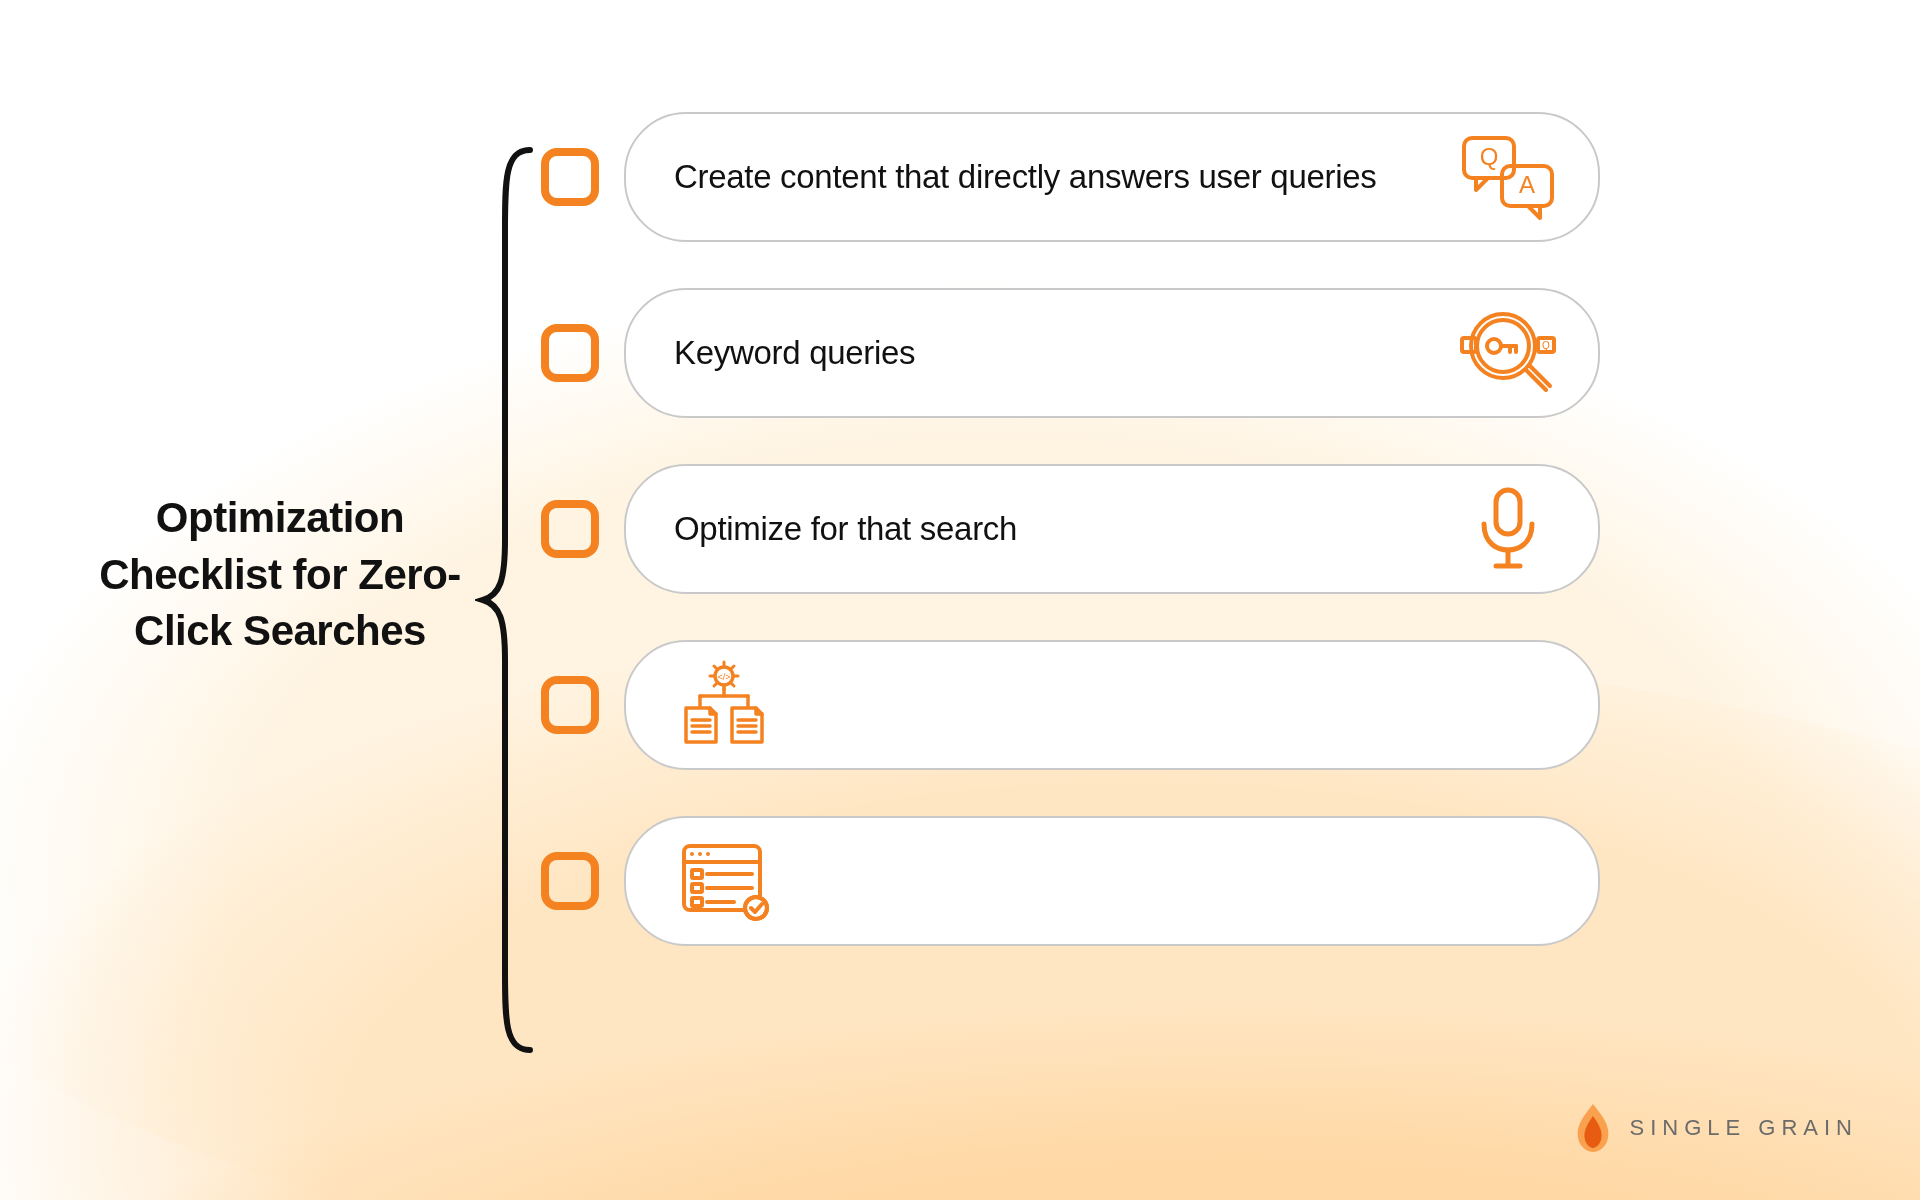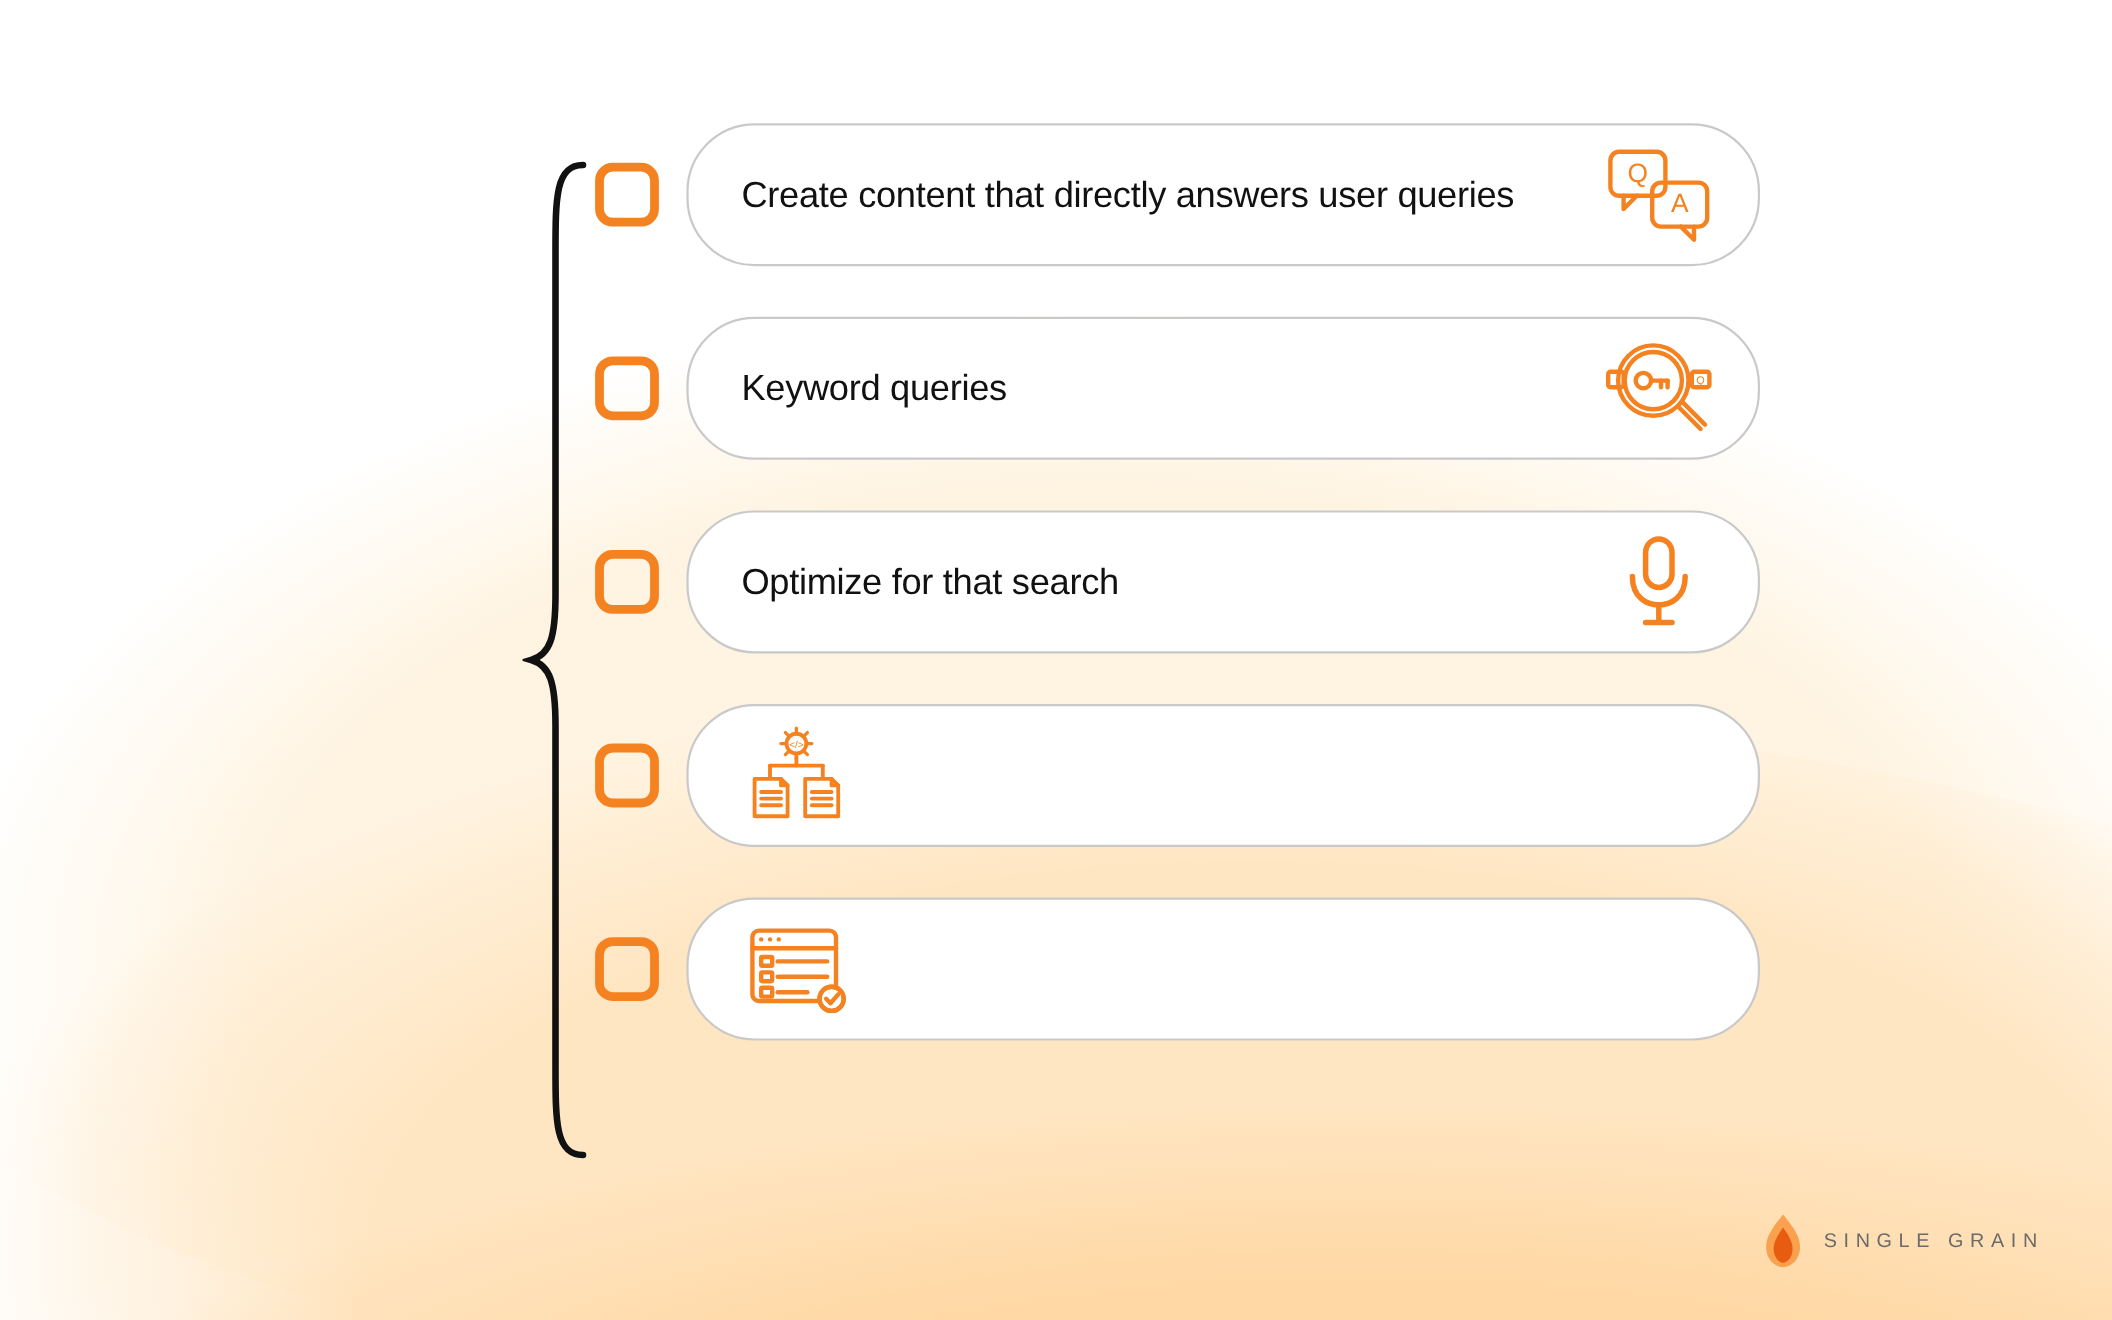--- a/index.html
+++ b/index.html
@@ -100,35 +100,36 @@
   .footer-logo {
     position: absolute;
     right: 62px; bottom: 46px;
     display: flex; align-items: center; gap: 16px;
     z-index: 3;
   }
   .footer-logo .flame {
     width: 42px; height: 52px;
   }
   .footer-logo .brand {
-    font-size: 18px;
+    font-size: 22px;
     letter-spacing: 6px;
     color: #6b6b6b;
     font-weight: 400;
   }
 </style>
 </head>
 <body>
 
 <div class="bg-wave-1"></div>
 <div class="bg-wave-2"></div>
 <div class="bg-wave-3"></div>
 
 <div class="stage">
 
+  <div class="title">Optimization Checklist for Zero-Click Searches</div>
 
   <svg class="brace" viewBox="0 0 70 920">
     <path d="M55 10
              C30 10 30 40 30 90
              L30 400
              C30 440 25 455 8 460
              C25 465 30 480 30 520
              L30 830
              C30 880 30 910 55 910" fill="none" stroke="#111" stroke-width="6" stroke-linecap="round"></path>
   </svg>

